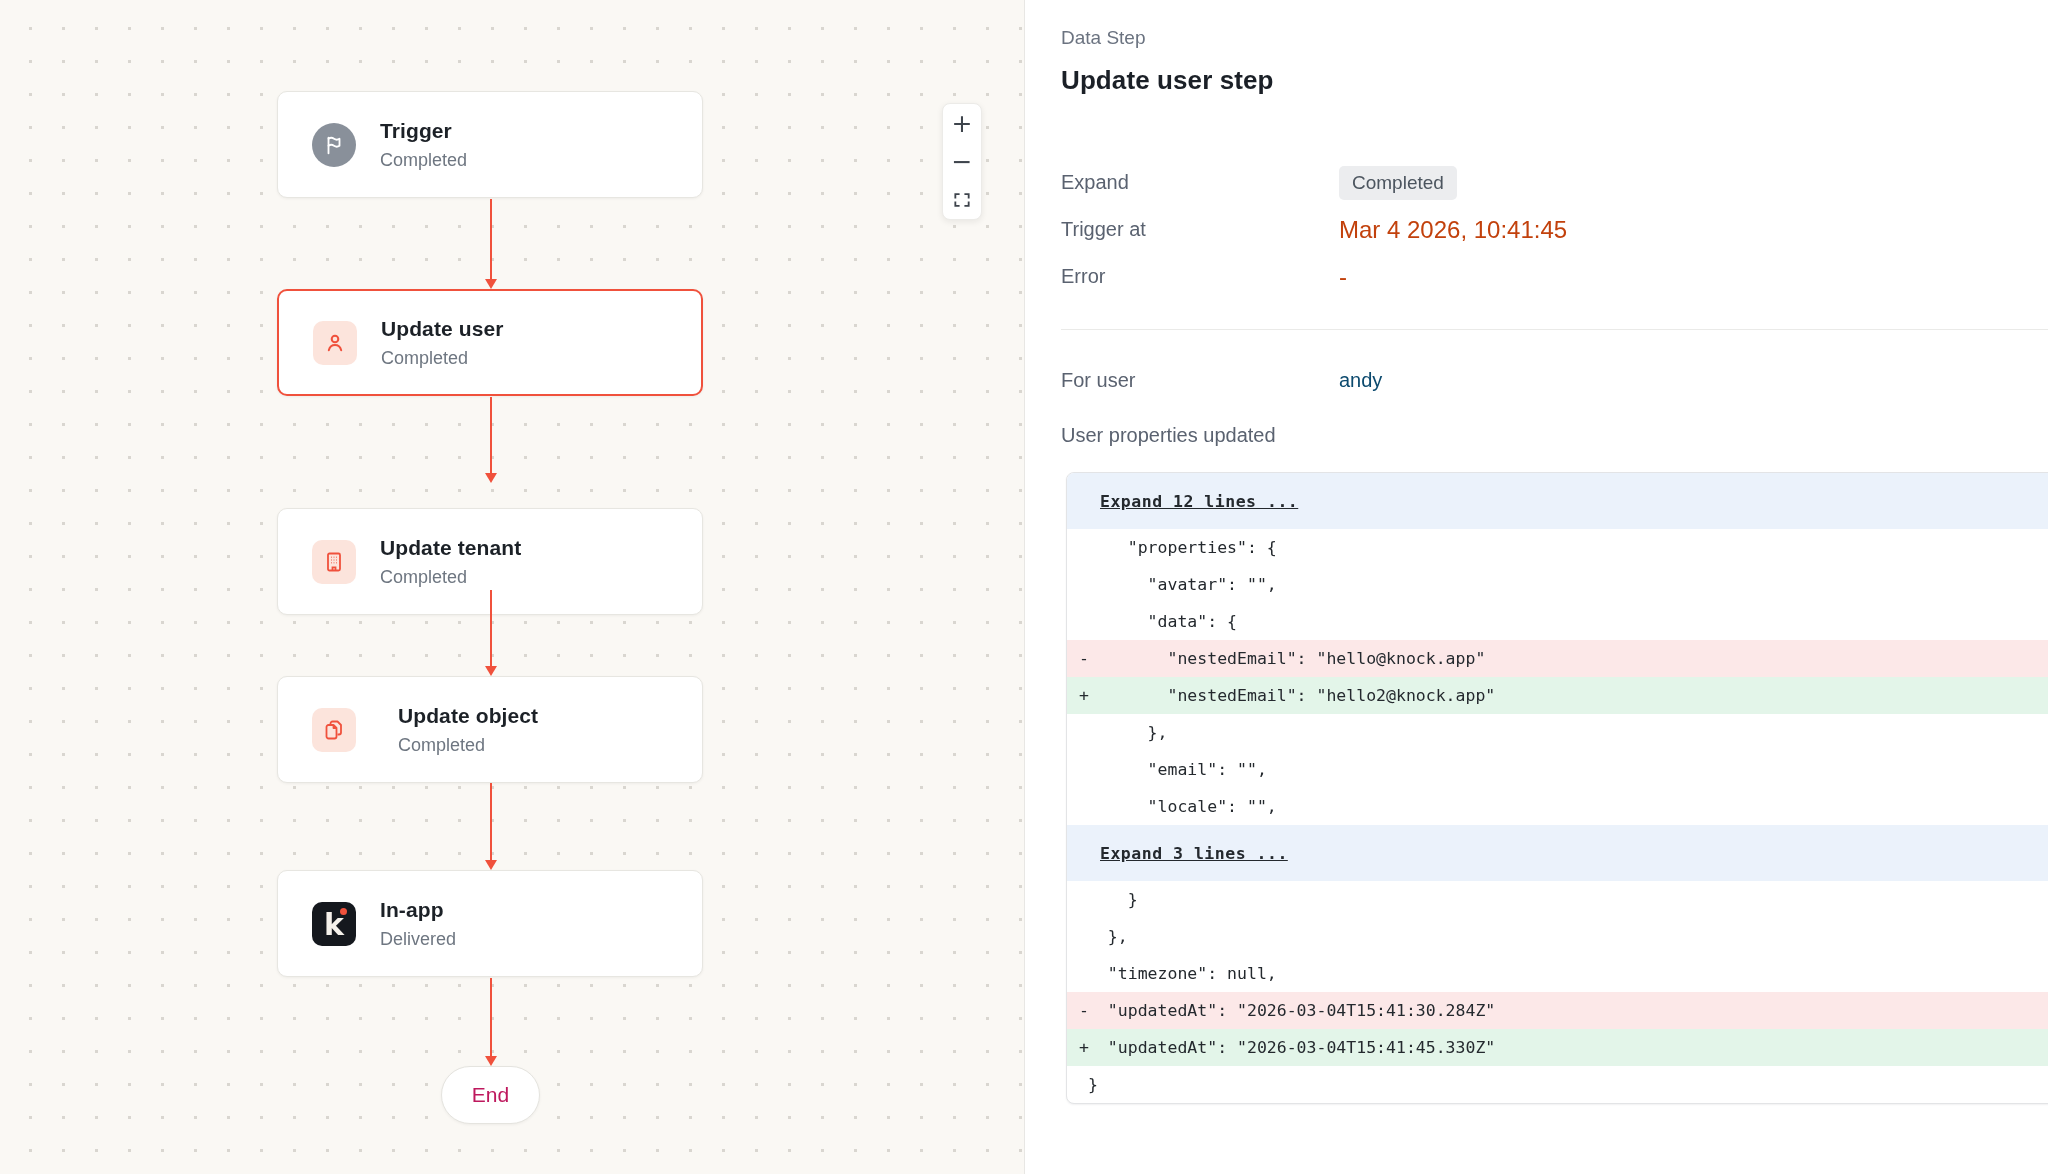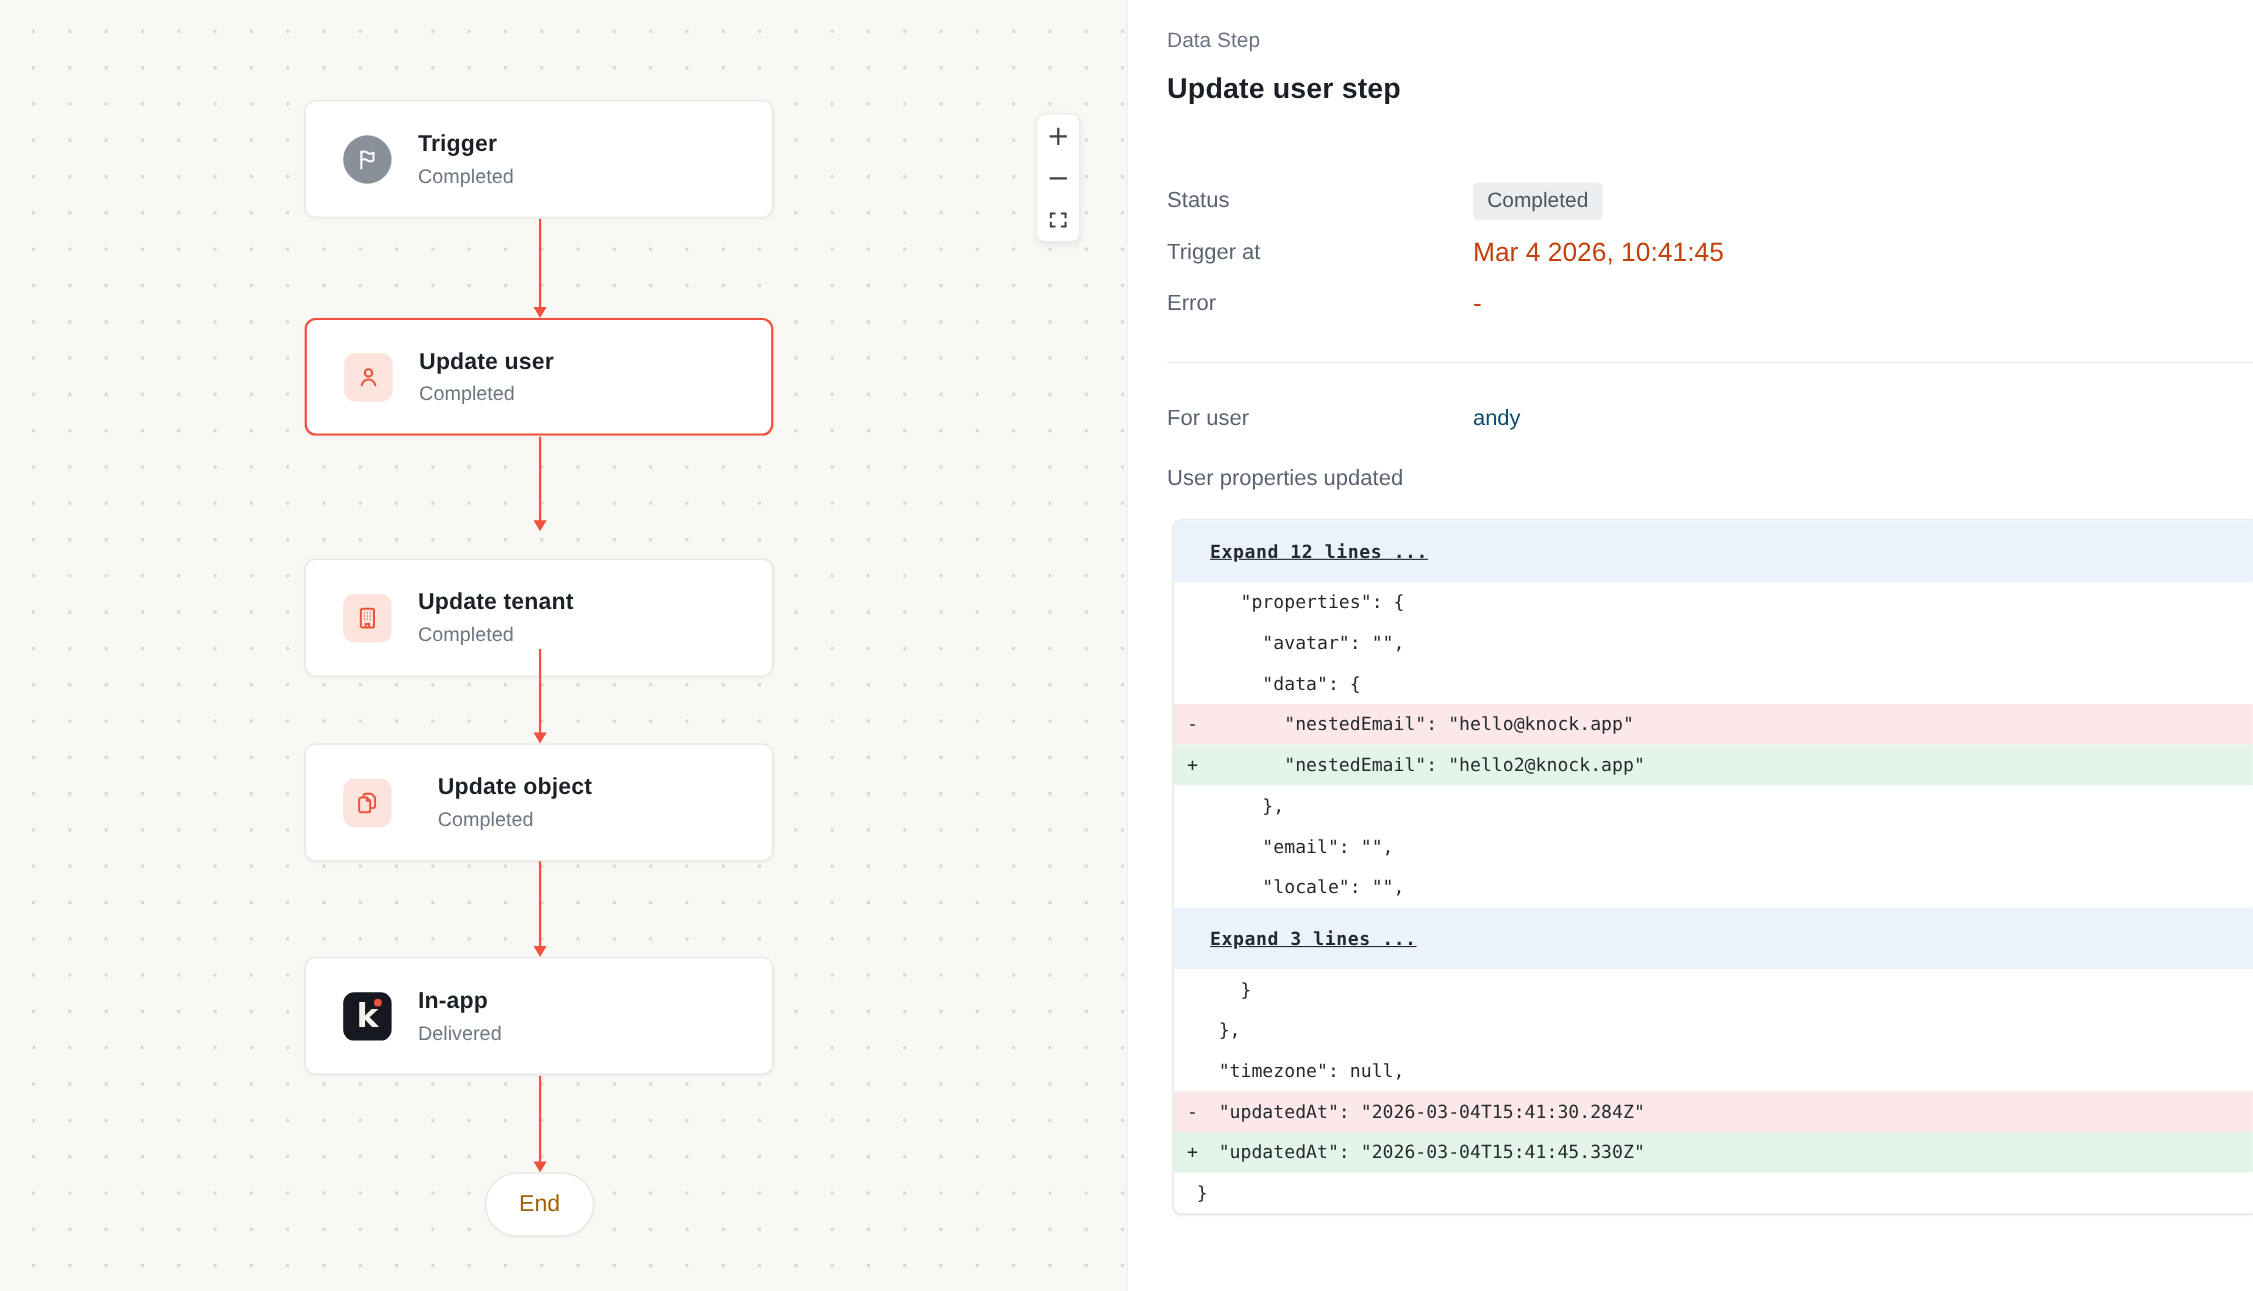--- a/index.html
+++ b/index.html
@@ -39,21 +39,21 @@
   .arrow .stem { position:absolute; left:6px; top:0; width:2px; bottom:9px; background:#F0513C; }
   .arrow .head { position:absolute; left:1px; bottom:0; width:0; height:0;
                  border-left:6px solid transparent; border-right:6px solid transparent;
                  border-top:10px solid #F0513C; }
 
   .end-pill {
     position:absolute; left:441px; top:1066px; width:99px; height:58px;
     background:#fff; border:1px solid #E5E4DF; border-radius:29px;
     box-shadow:0 1px 3px rgba(20,20,20,.05);
     display:flex; align-items:center; justify-content:center;
-    font-size:21px; font-weight:500; color:#a16207;
+    font-size:21px; font-weight:500; color:#be185d;
   }
 
   .zoom-panel {
     position:absolute; left:942px; top:103px; width:40px; height:117px;
     background:#fff; border:1px solid #ECEBE8; border-radius:8px;
     box-shadow:0 2px 6px rgba(20,20,20,.08);
     display:flex; flex-direction:column; align-items:stretch;
   }
   .zoom-btn { flex:1; display:flex; align-items:center; justify-content:center;
               font-size:25px; color:#3E444C; cursor:pointer; line-height:1;
@@ -199,21 +199,21 @@
       </div>
     </div>
   </div>
 
   <div class="panel">
     <div class="eyebrow">Data Step</div>
     <div class="step-title">Update user step</div>
 
     <div class="meta" id="meta">
         <div class="meta-row">
-          <div class="meta-label">Status</div>
+          <div class="meta-label">Expand</div>
           <div><span class="badge">Completed</span></div>
         </div>
         <div class="meta-row">
           <div class="meta-label">Trigger at</div>
           <div><span class="meta-value">Mar 4 2026, 10:41:45</span></div>
         </div>
         <div class="meta-row">
           <div class="meta-label">Error</div>
           <div><span class="meta-value">-</span></div>
         </div>

